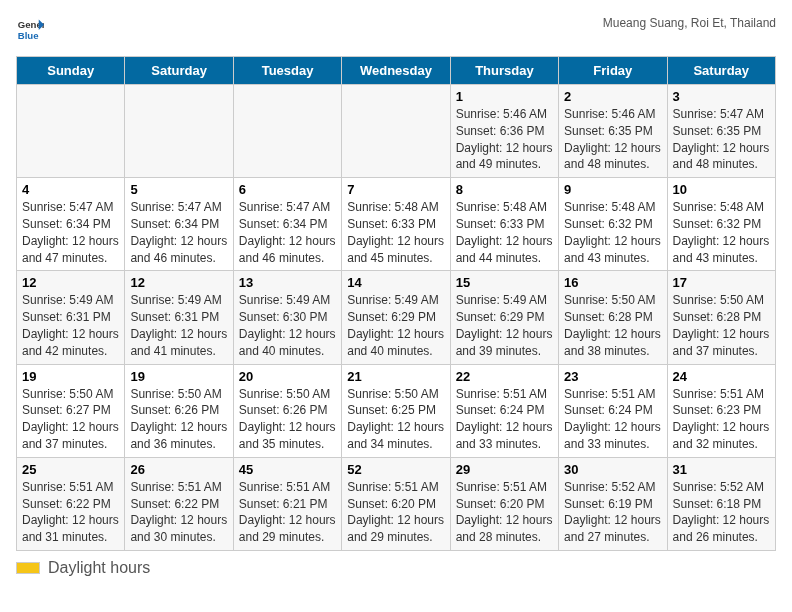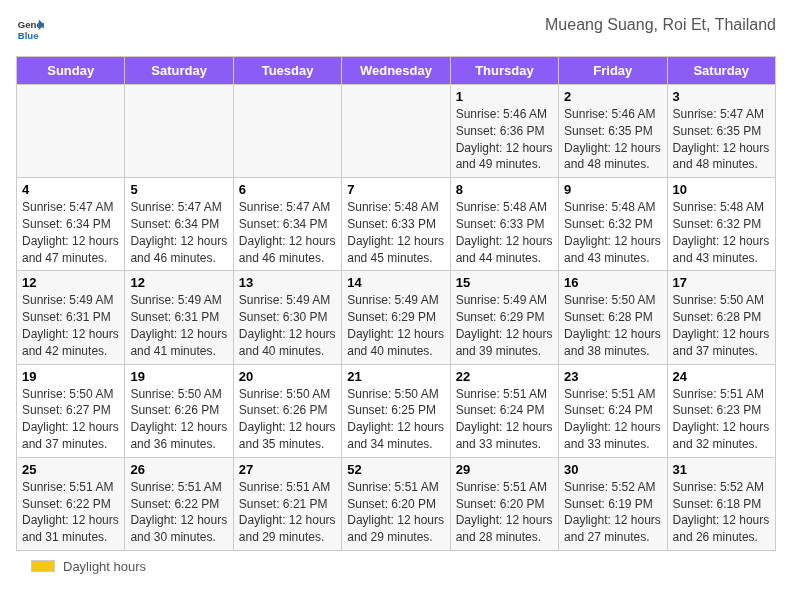--- a/index.html
+++ b/index.html
@@ -27,30 +27,30 @@
     }
     .title-area {
       text-align: right;
     }
     .main-title {
       font-size: 36px;
       font-weight: bold;
       color: #333;
     }
     .subtitle {
-      font-size: 16px;
+      font-size: 12px;
       color: #555;
     }
     table {
       width: 100%;
       border-collapse: collapse;
       font-size: 11px;
     }
     thead tr th {
-      background-color: #8b5cf6;
+      background-color: #0369a1;
       color: #fff;
       text-align: center;
       padding: 6px 4px;
       font-size: 13px;
       font-weight: bold;
       border: 1px solid #ccc;
     }
     tbody tr td {
       border: 1px solid #ccc;
       padding: 4px 5px;
@@ -70,26 +70,25 @@
       display: block;
       margin-bottom: 2px;
     }
     .day-info {
       font-size: 12px;
       color: #333;
       line-height: 1.4;
     }
     .footer-note {
       margin-top: 8px;
-      font-size: 13px;
+      font-size: 16px;
       color: #555;
       display: flex;
       align-items: center;
       gap: 8px;
-      margin-left: 15px;
     }
     .daylight-bar {
       display: inline-block;
       width: 24px;
       height: 12px;
       background: #f5c518;
       border: 1px solid #ccc;
       vertical-align: middle;
     }
   </style>
@@ -285,21 +284,21 @@
 Sunset: 6:22 PM
 Daylight: 12 hours and 31 minutes.</div>
         </td>
         <td>
           <span class="day-num">26</span>
           <div class="day-info" style="white-space: pre-line;">Sunrise: 5:51 AM
 Sunset: 6:22 PM
 Daylight: 12 hours and 30 minutes.</div>
         </td>
         <td>
-          <span class="day-num">27</span>
+          <span class="day-num">45</span>
           <div class="day-info" style="white-space: pre-line;">Sunrise: 5:51 AM
 Sunset: 6:21 PM
 Daylight: 12 hours and 29 minutes.</div>
         </td>
         <td>
           <span class="day-num">52</span>
           <div class="day-info" style="white-space: pre-line;">Sunrise: 5:51 AM
 Sunset: 6:20 PM
 Daylight: 12 hours and 29 minutes.</div>
         </td>

